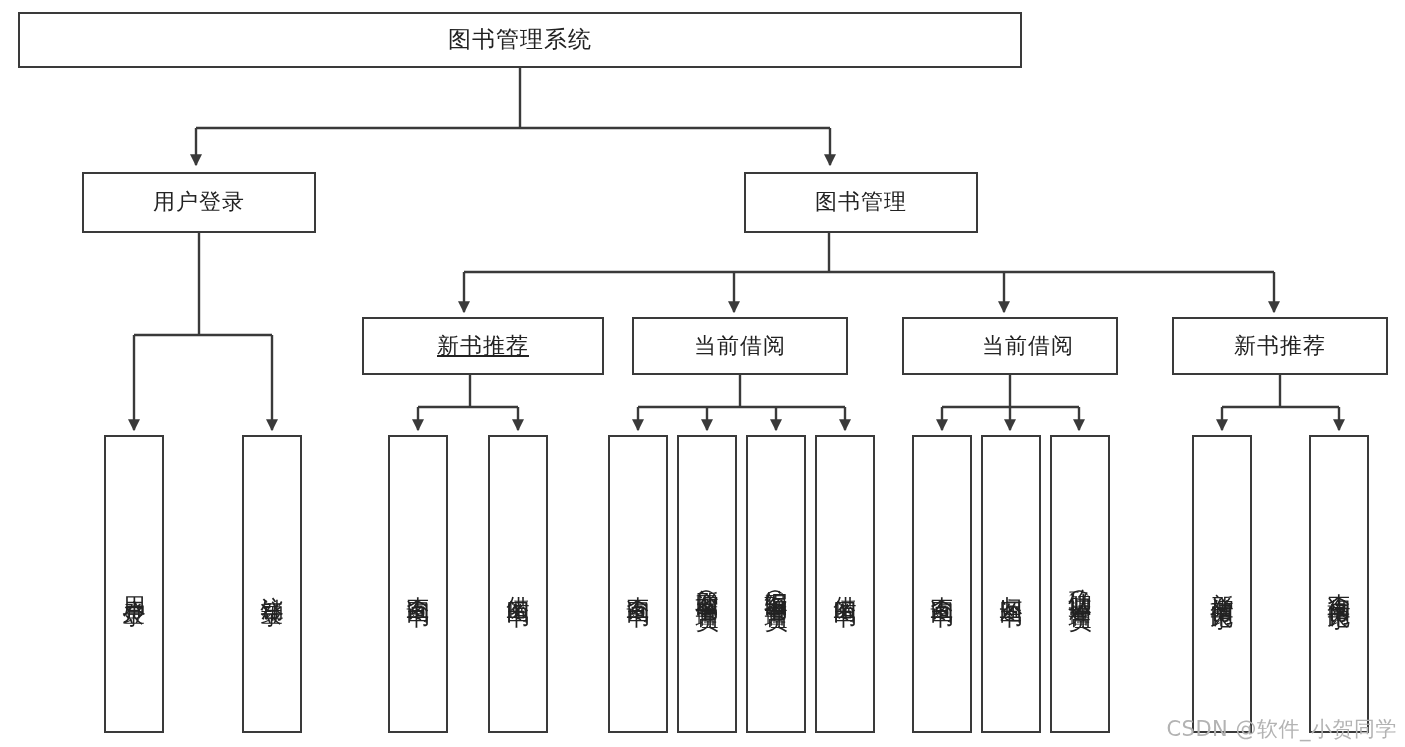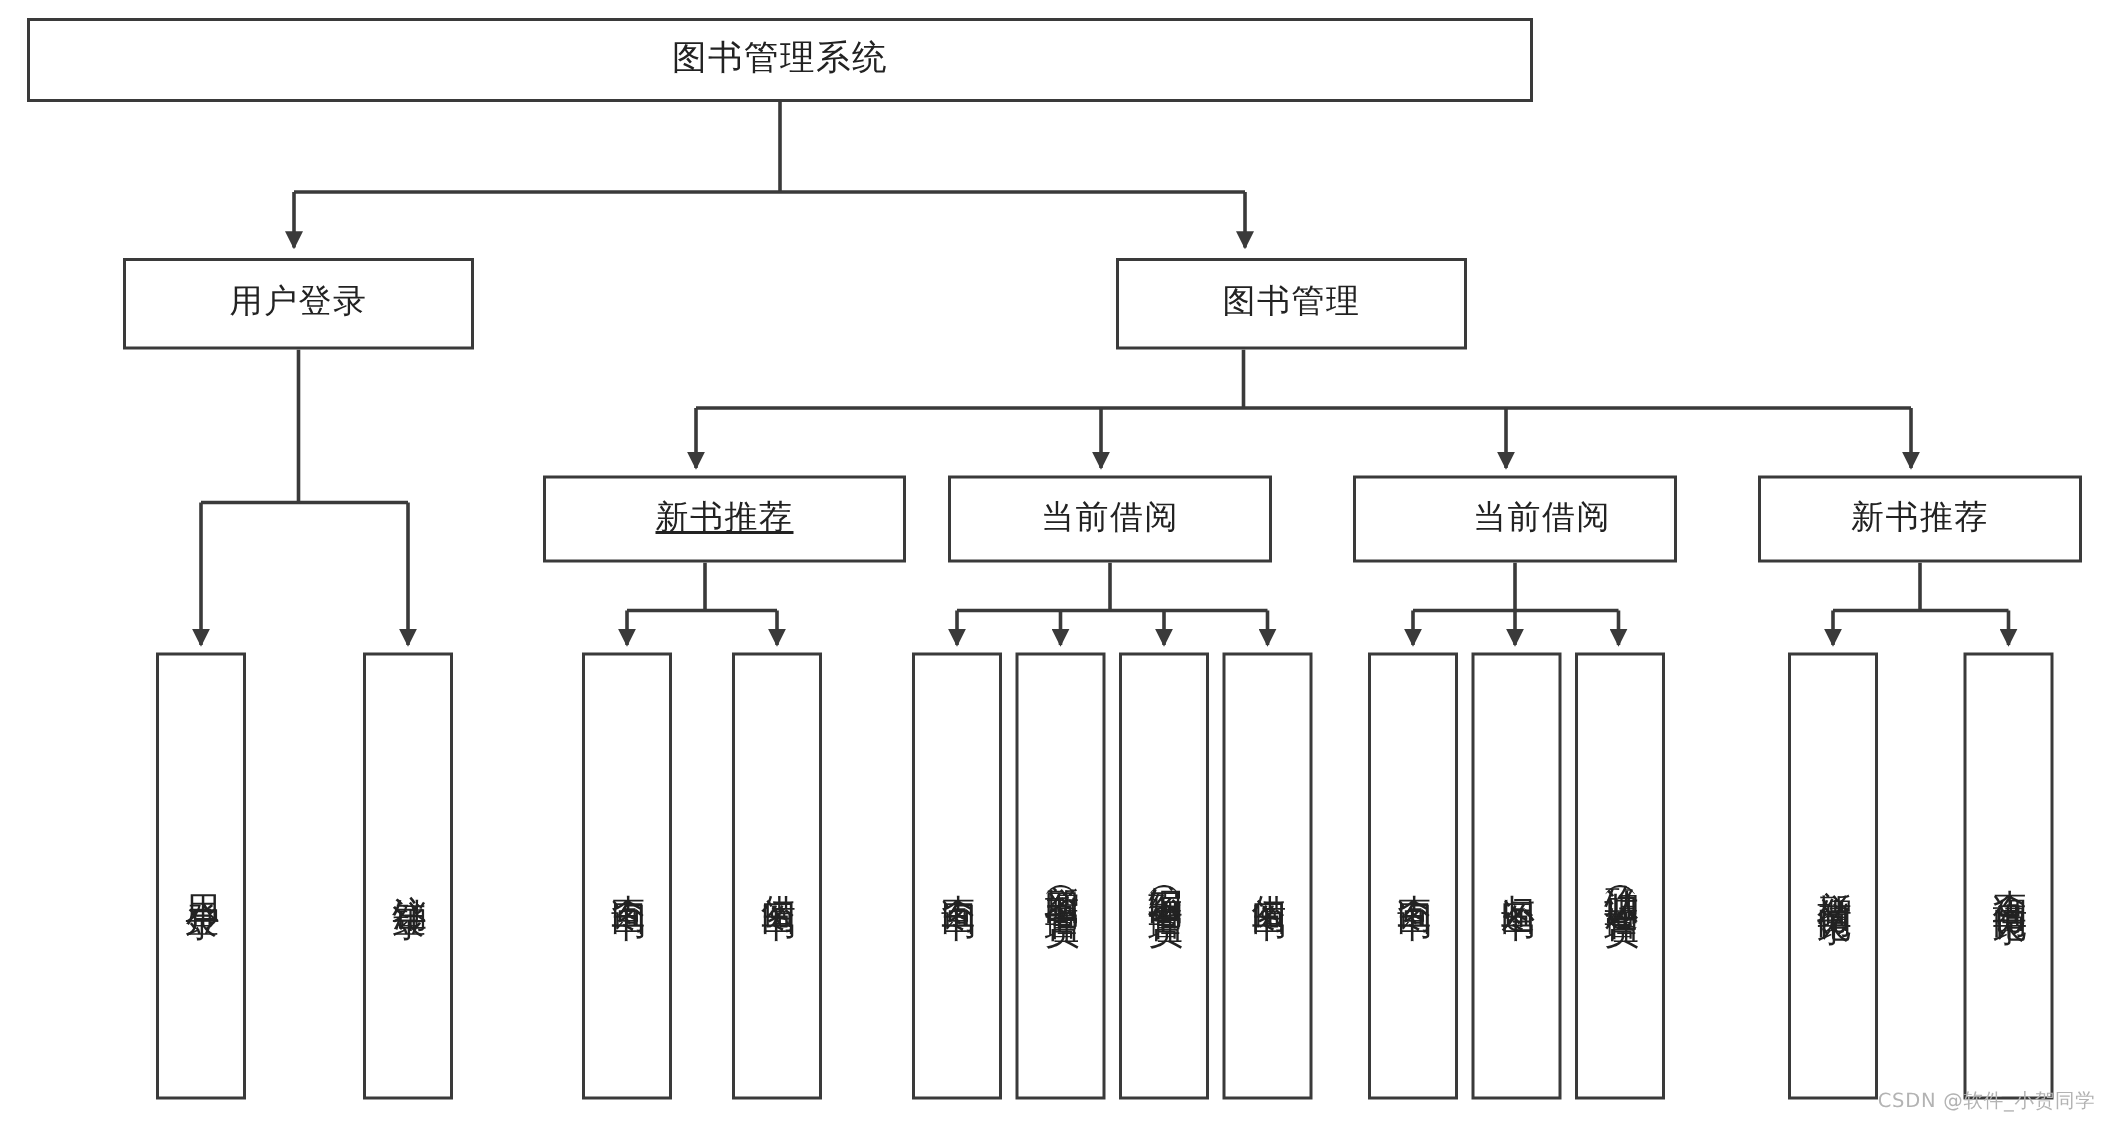--- a/index.html
+++ b/index.html
@@ -59,21 +59,21 @@
     text-orientation: upright;
     font-size: 23px;
     line-height: 1.0;
     letter-spacing: 3px;
     white-space: nowrap;
   }
   .watermark {
     position: absolute;
     right: 8px;
     bottom: 4px;
-    font-size: 13px;
+    font-size: 21px;
     color: #b3b3b3;
     letter-spacing: 0.5px;
     white-space: nowrap;
     user-select: none;
   }
 </style>
 </head>
 <body>
 
 <div id="canvas">

